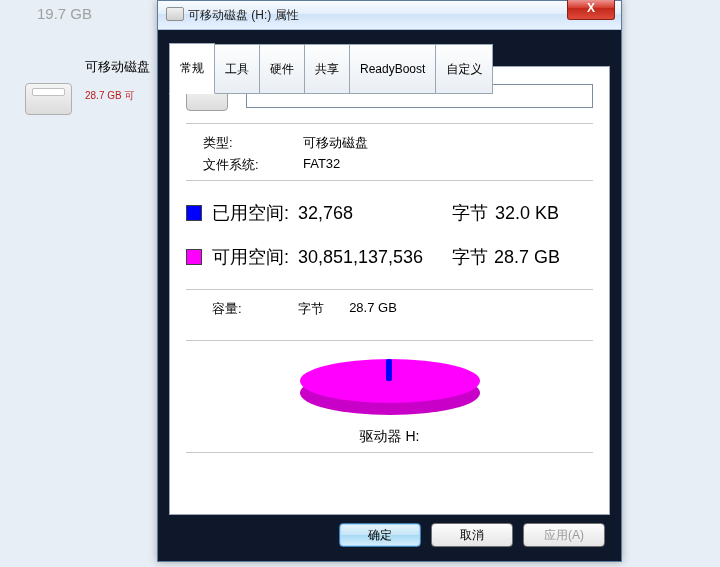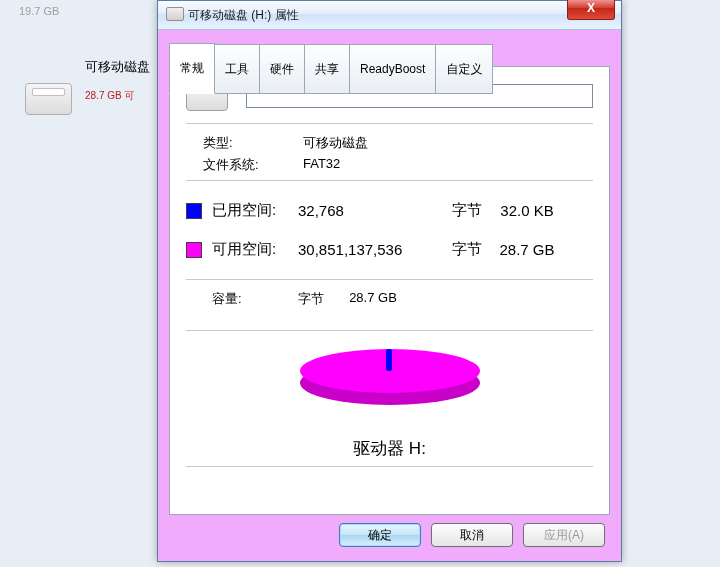--- a/index.html
+++ b/index.html
@@ -1,58 +1,58 @@
 <!DOCTYPE html>
 <html><head>
 <meta charset="utf-8">
 <style>
   body{margin:0;font-family:"Microsoft YaHei","SimSun",sans-serif;font-size:12px;background:#e8eef5;width:720px;height:567px;overflow:hidden;position:relative;color:#000}
   
-  .bg-size{position:absolute;left:19px;top:5px;color:#a0a0a0;font-size:11px}
+  .bg-size{position:absolute;left:37px;top:5px;color:#a0a0a0;font-size:15px}
   .bg-drive{position:absolute;left:15px;top:55px;width:138px}
   .bg-drive-icon{width:45px;height:30px;background:linear-gradient(#f5f5f5,#dcdcdc);border:1px solid #b0b0b0;border-radius:4px;position:absolute;left:10px;top:28px}
   .bg-drive-icon:before{content:"";position:absolute;left:6px;right:6px;top:4px;height:6px;background:#fff;border:1px solid #c0c0c0;border-radius:2px}
   .bg-drive-name{position:absolute;left:70px;top:3px;font-size:13px;white-space:nowrap}
   .bg-drive-sz{position:absolute;left:70px;top:34px;color:#b91c1c;font-size:10px;white-space:nowrap}
   
-  .dialog{position:absolute;left:157px;top:0;width:463px;height:560px;background:#f0abfc;border:1px solid #5a7ca0;box-shadow:0 0 8px rgba(0,0,0,.3)}
+  .dialog{position:absolute;left:157px;top:0;width:463px;height:560px;background:#0f172a;border:1px solid #5a7ca0;box-shadow:0 0 8px rgba(0,0,0,.3)}
   .titlebar{height:28px;background:linear-gradient(#f9fcff,#e3eefb 45%,#cfe2f7 46%,#e8f3ff);border-bottom:1px solid #a9c2de;position:relative}
   .title-icon{position:absolute;left:8px;top:6px;width:16px;height:12px;background:linear-gradient(#f0f0f0,#d0d0d0);border:1px solid #909090;border-radius:2px}
   .title-text{position:absolute;left:30px;top:6px;font-size:12px;color:#1a1a1a}
   .close-btn{position:absolute;right:6px;top:-2px;width:46px;height:20px;background:linear-gradient(#f0a0a0,#d43b2a 45%,#c1281a 46%,#e04a3a);border:1px solid #8a1f14;border-top:none;border-radius:0 0 3px 3px;color:#fff;text-align:center;line-height:18px;font-weight:bold;font-size:12px;cursor:pointer;font-family:Arial}
   
   .tabstrip{position:absolute;left:11px;top:42px;right:11px;height:24px;z-index:2}
   .tab{display:inline-block;height:22px;line-height:22px;padding:13px 10px;border:1px solid #9aa7b4;background:linear-gradient(#fdfefe,#e9eef4);font-size:12px;position:relative;margin-right:-1px;cursor:pointer;vertical-align:bottom}
   .tab.active{background:#fff;border-bottom:1px solid #fff;height:23px;z-index:3}
   
   .panel{position:absolute;left:11px;right:11px;top:65px;bottom:46px;border:1px solid #9aa7b4;background:#fff}
   .panel-inner{padding:14px 16px 10px 16px}
   .drive-row{display:flex;align-items:center;margin-bottom:12px}
   .big-icon{width:40px;height:28px;background:linear-gradient(#f8f8f8,#dcdcdc);border:1px solid #a0a0a0;border-radius:4px;position:relative;margin-right:18px;flex:none}
   .big-icon:before{content:"";position:absolute;left:5px;right:5px;top:4px;height:6px;background:#fff;border:1px solid #c0c0c0;border-radius:2px}
   .name-input{flex:1;height:22px;border:1px solid #7a8ea3;background:#fff;padding:0 4px}
   hr.sep{border:none;border-top:1px solid #c8c8c8;margin:6px 0 10px 0}
   .kv{display:flex;margin:4px 17px;font-size:13px}
   .kv .k{width:100px}
-  .space-row{display:flex;align-items:center;margin:20px 0;font-size:15px}
+  .space-row{display:flex;align-items:center;margin:20px 0;font-size:18px}
   .swatch{width:14px;height:14px;border:1px solid #404040;margin-right:10px;flex:none}
   .sw-used{background:#0000ff}
   .sw-free{background:#ff00ff}
   .sp-label{width:86px}
   .sp-bytes{width:150px;padding-right:4px}
   .sp-unit{width:40px}
   .sp-human{width:70px;text-align:center}
   .cap-row{display:flex;margin:8px 0 22px 0;font-size:13px}
   .cap-row .pad{width:26px}
   .pie-wrap{text-align:center;margin-top:6px}
   .pie{position:relative;width:180px;height:76px;margin:0 auto}
   .pie-side{position:absolute;left:0;top:20px;width:180px;height:44px;border-radius:90px/22px;background:#c800c8}
   .pie-top{position:absolute;left:0;top:8px;width:180px;height:44px;border-radius:90px/22px;background:#ff00ff}
   .pie-used{position:absolute;left:86px;top:8px;width:6px;height:22px;background:#0000ff;border-radius:2px}
-  .pie-label{margin-top:20px;font-size:17px}
+  .pie-label{margin-top:1px;font-size:14px}
   
   .btnbar{position:absolute;left:0;right:0;bottom:8px;height:30px;display:flex;justify-content:flex-end;padding-right:16px;gap:10px}
   .btn{min-width:82px;height:24px;border:1px solid #707070;background:linear-gradient(#fdfdfd,#e5e5e5);font-size:12px;border-radius:4px;cursor:pointer;padding:0 8px}
   .btn.primary{border:1px solid #3c7fb1;box-shadow:0 0 0 1px #a8d8ff inset;background:linear-gradient(#eaf6fd,#c4e5f6 49%,#a6d9f4 50%,#d8eefb)}
   .btn:disabled{color:#9a9a9a;cursor:default}
 </style>
 </head>
 <body>
 
 <div class="bg-size">19.7 GB</div>

